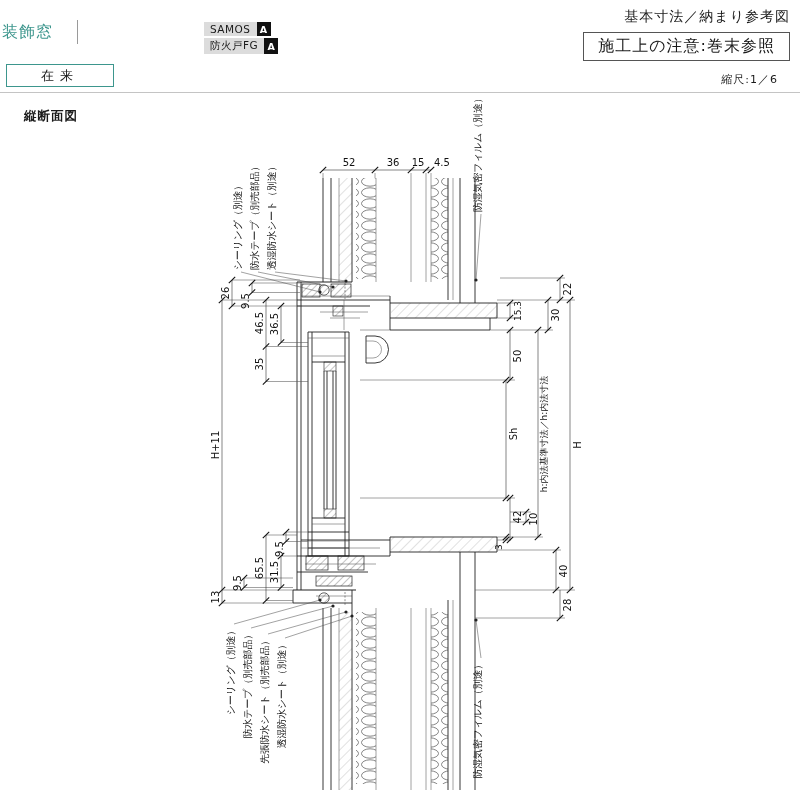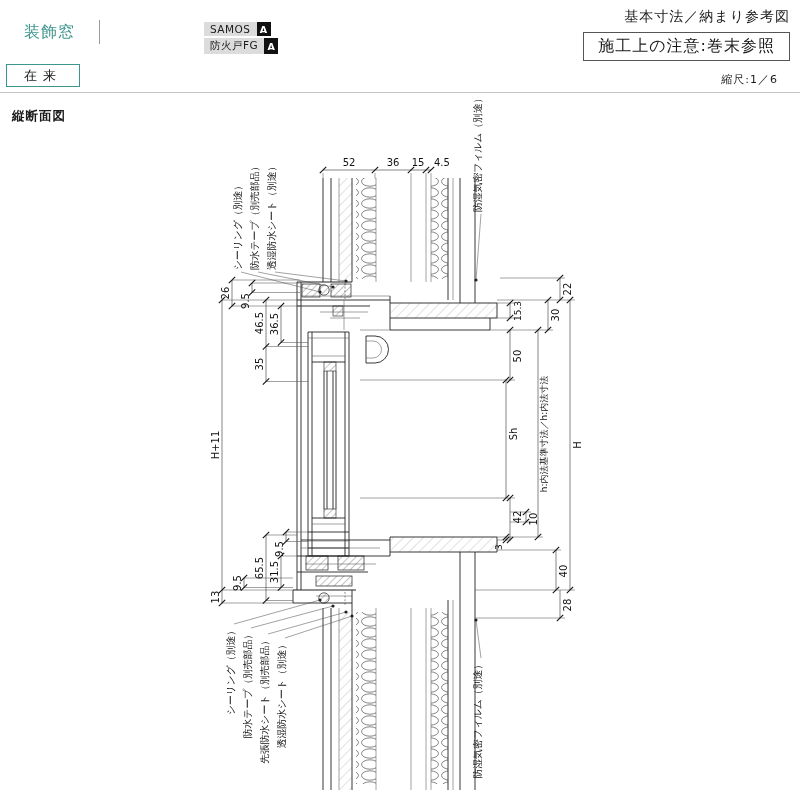--- a/index.html
+++ b/index.html
@@ -1,34 +1,34 @@
 <!DOCTYPE html>
 <html style="--accent: #3d968d;"><head>
 <meta charset="utf-8">
 <style>
   :root { --accent: #3d968d; }
   * { margin:0; padding:0; box-sizing:border-box; }
   html,body { width:800px; height:800px; background:#fff; font-family:"DejaVu Sans", sans-serif; color:#1a1a1a; overflow:hidden; }
   #page { position:relative; width:800px; height:800px; }
 
   
-  .title-row { position:absolute; left:24px; top:20px; display:flex; align-items:center; gap:24px; }
+  .title-row { position:absolute; left:2px; top:20px; display:flex; align-items:center; gap:24px; }
   .category { color:var(--accent); font-size:16px; letter-spacing:1px; }
   .tdiv { width:1px; height:24px; background:#9a9a9a; }
   .main-title { font-size:22px; font-weight:bold; letter-spacing:2px; }
   .badges { position:absolute; left:204px; top:22px; display:flex; flex-direction:column; gap:2px; }
   .badge { display:inline-flex; align-items:stretch; width:max-content; }
   .badge .lbl { background:#dcdcdc; font-size:10.5px; padding:1px 6px; display:flex; align-items:center; letter-spacing:.5px; }
   .badge .mark { background:#111; color:#fff; font-size:9.5px; font-weight:bold; width:14px; display:flex; align-items:center; justify-content:center; }
   .doc-title { position:absolute; right:10px; top:8px; font-size:14px; font-weight:normal; letter-spacing:1px; }
   .note-box { position:absolute; right:10px; top:32px; border:1px solid #555; font-size:16px; padding:3px 14px; letter-spacing:1px; }
-  .construction { position:absolute; left:6px; top:64px; width:74px; height:23px; border:1px solid var(--accent); display:flex; align-items:center; justify-content:center; font-size:13px; letter-spacing:6px; }
+  .construction { position:absolute; left:6px; top:64px; width:108px; height:23px; border:1px solid var(--accent); display:flex; align-items:center; justify-content:center; font-size:13px; letter-spacing:6px; }
   .scale { position:absolute; right:22px; top:72px; font-size:11px; letter-spacing:1px;text-align:right; }
   .rule { position:absolute; left:0; top:92px; width:800px; height:1px; background:#c4c4c4; }
-  .view-label { position:absolute; left:12px; top:108px; font-size:12.5px; font-weight:600; letter-spacing:1px; z-index:2; }
+  .view-label { position:absolute; left:24px; top:108px; font-size:12.5px; font-weight:600; letter-spacing:1px; z-index:2; }
 
   
   svg.drawing { position:absolute; left:0; top:100px; }
   .ln   { stroke:#222; stroke-width:0.9; fill:none; }
   .ln2  { stroke:#222; stroke-width:1.2; fill:none; }
   .thin { stroke:#555; stroke-width:0.55; fill:none; }
   .dim  { stroke:#333; stroke-width:0.6; fill:none; }
   .tick { stroke:#111; stroke-width:1.1; fill:none; }
   .dash { stroke:#444; stroke-width:0.6; fill:none; stroke-dasharray:2 1.6; }
   text.dt  { font-size:10px; fill:#111; font-family:"DejaVu Sans", sans-serif; }

